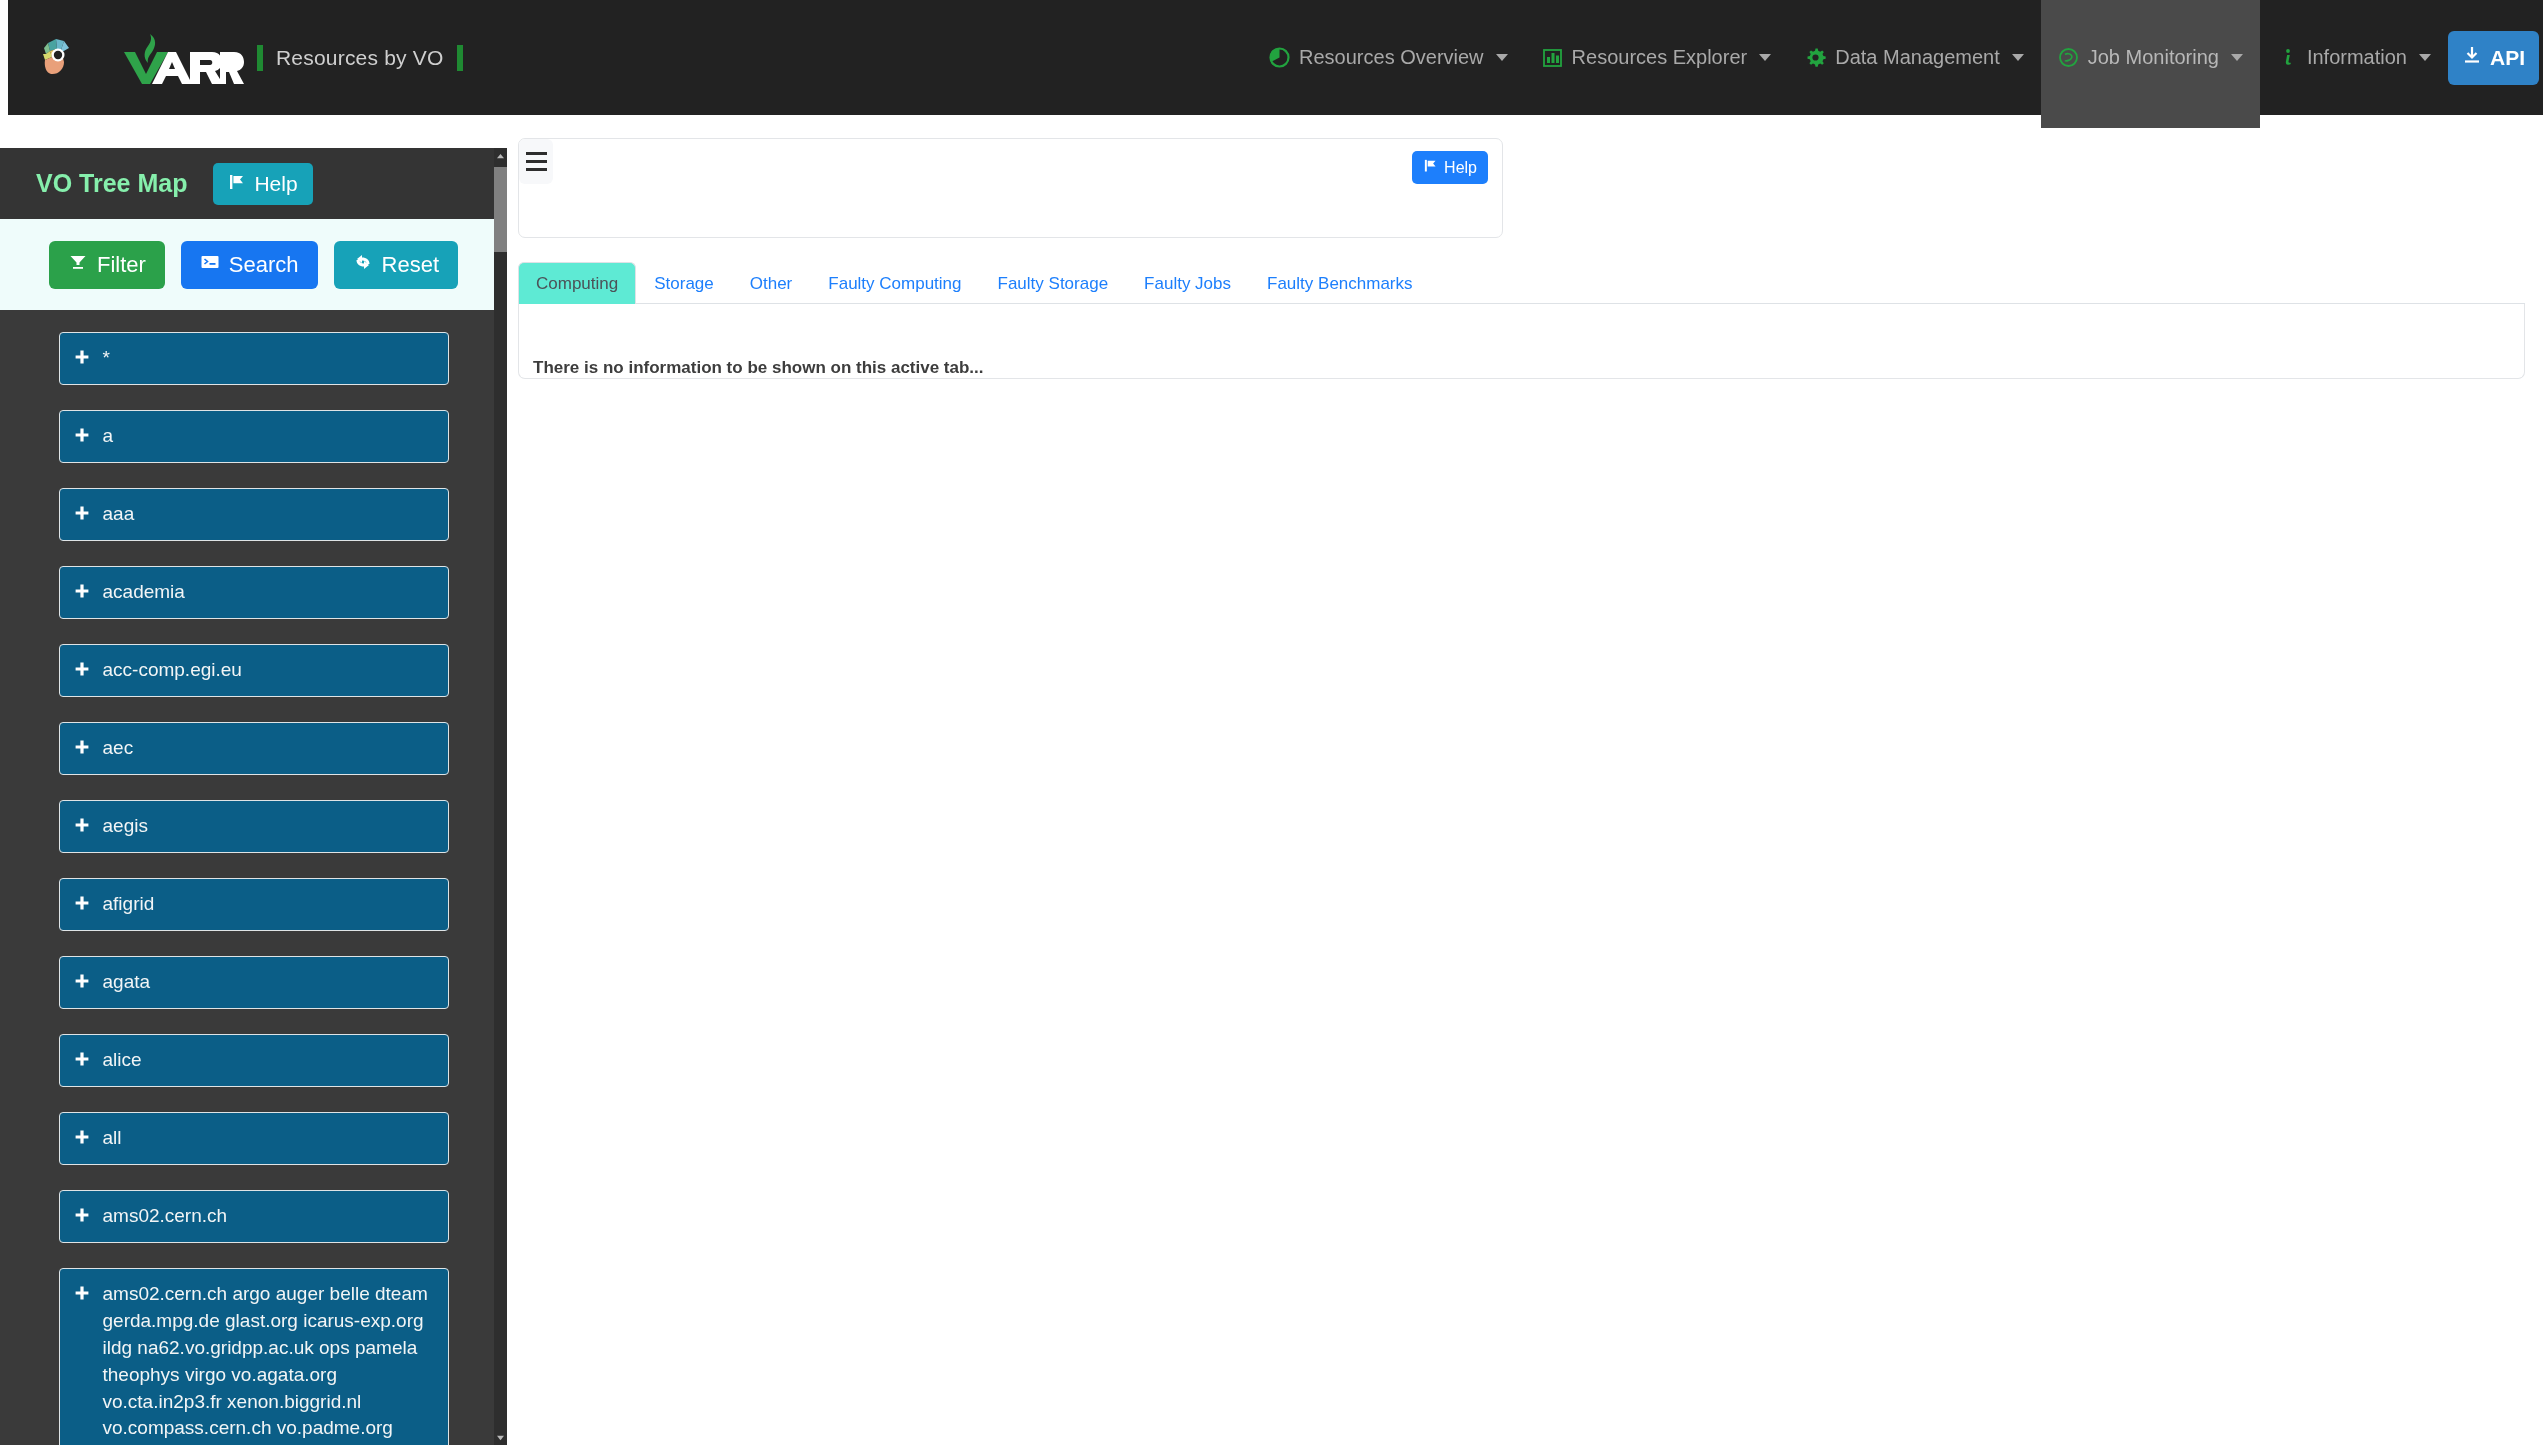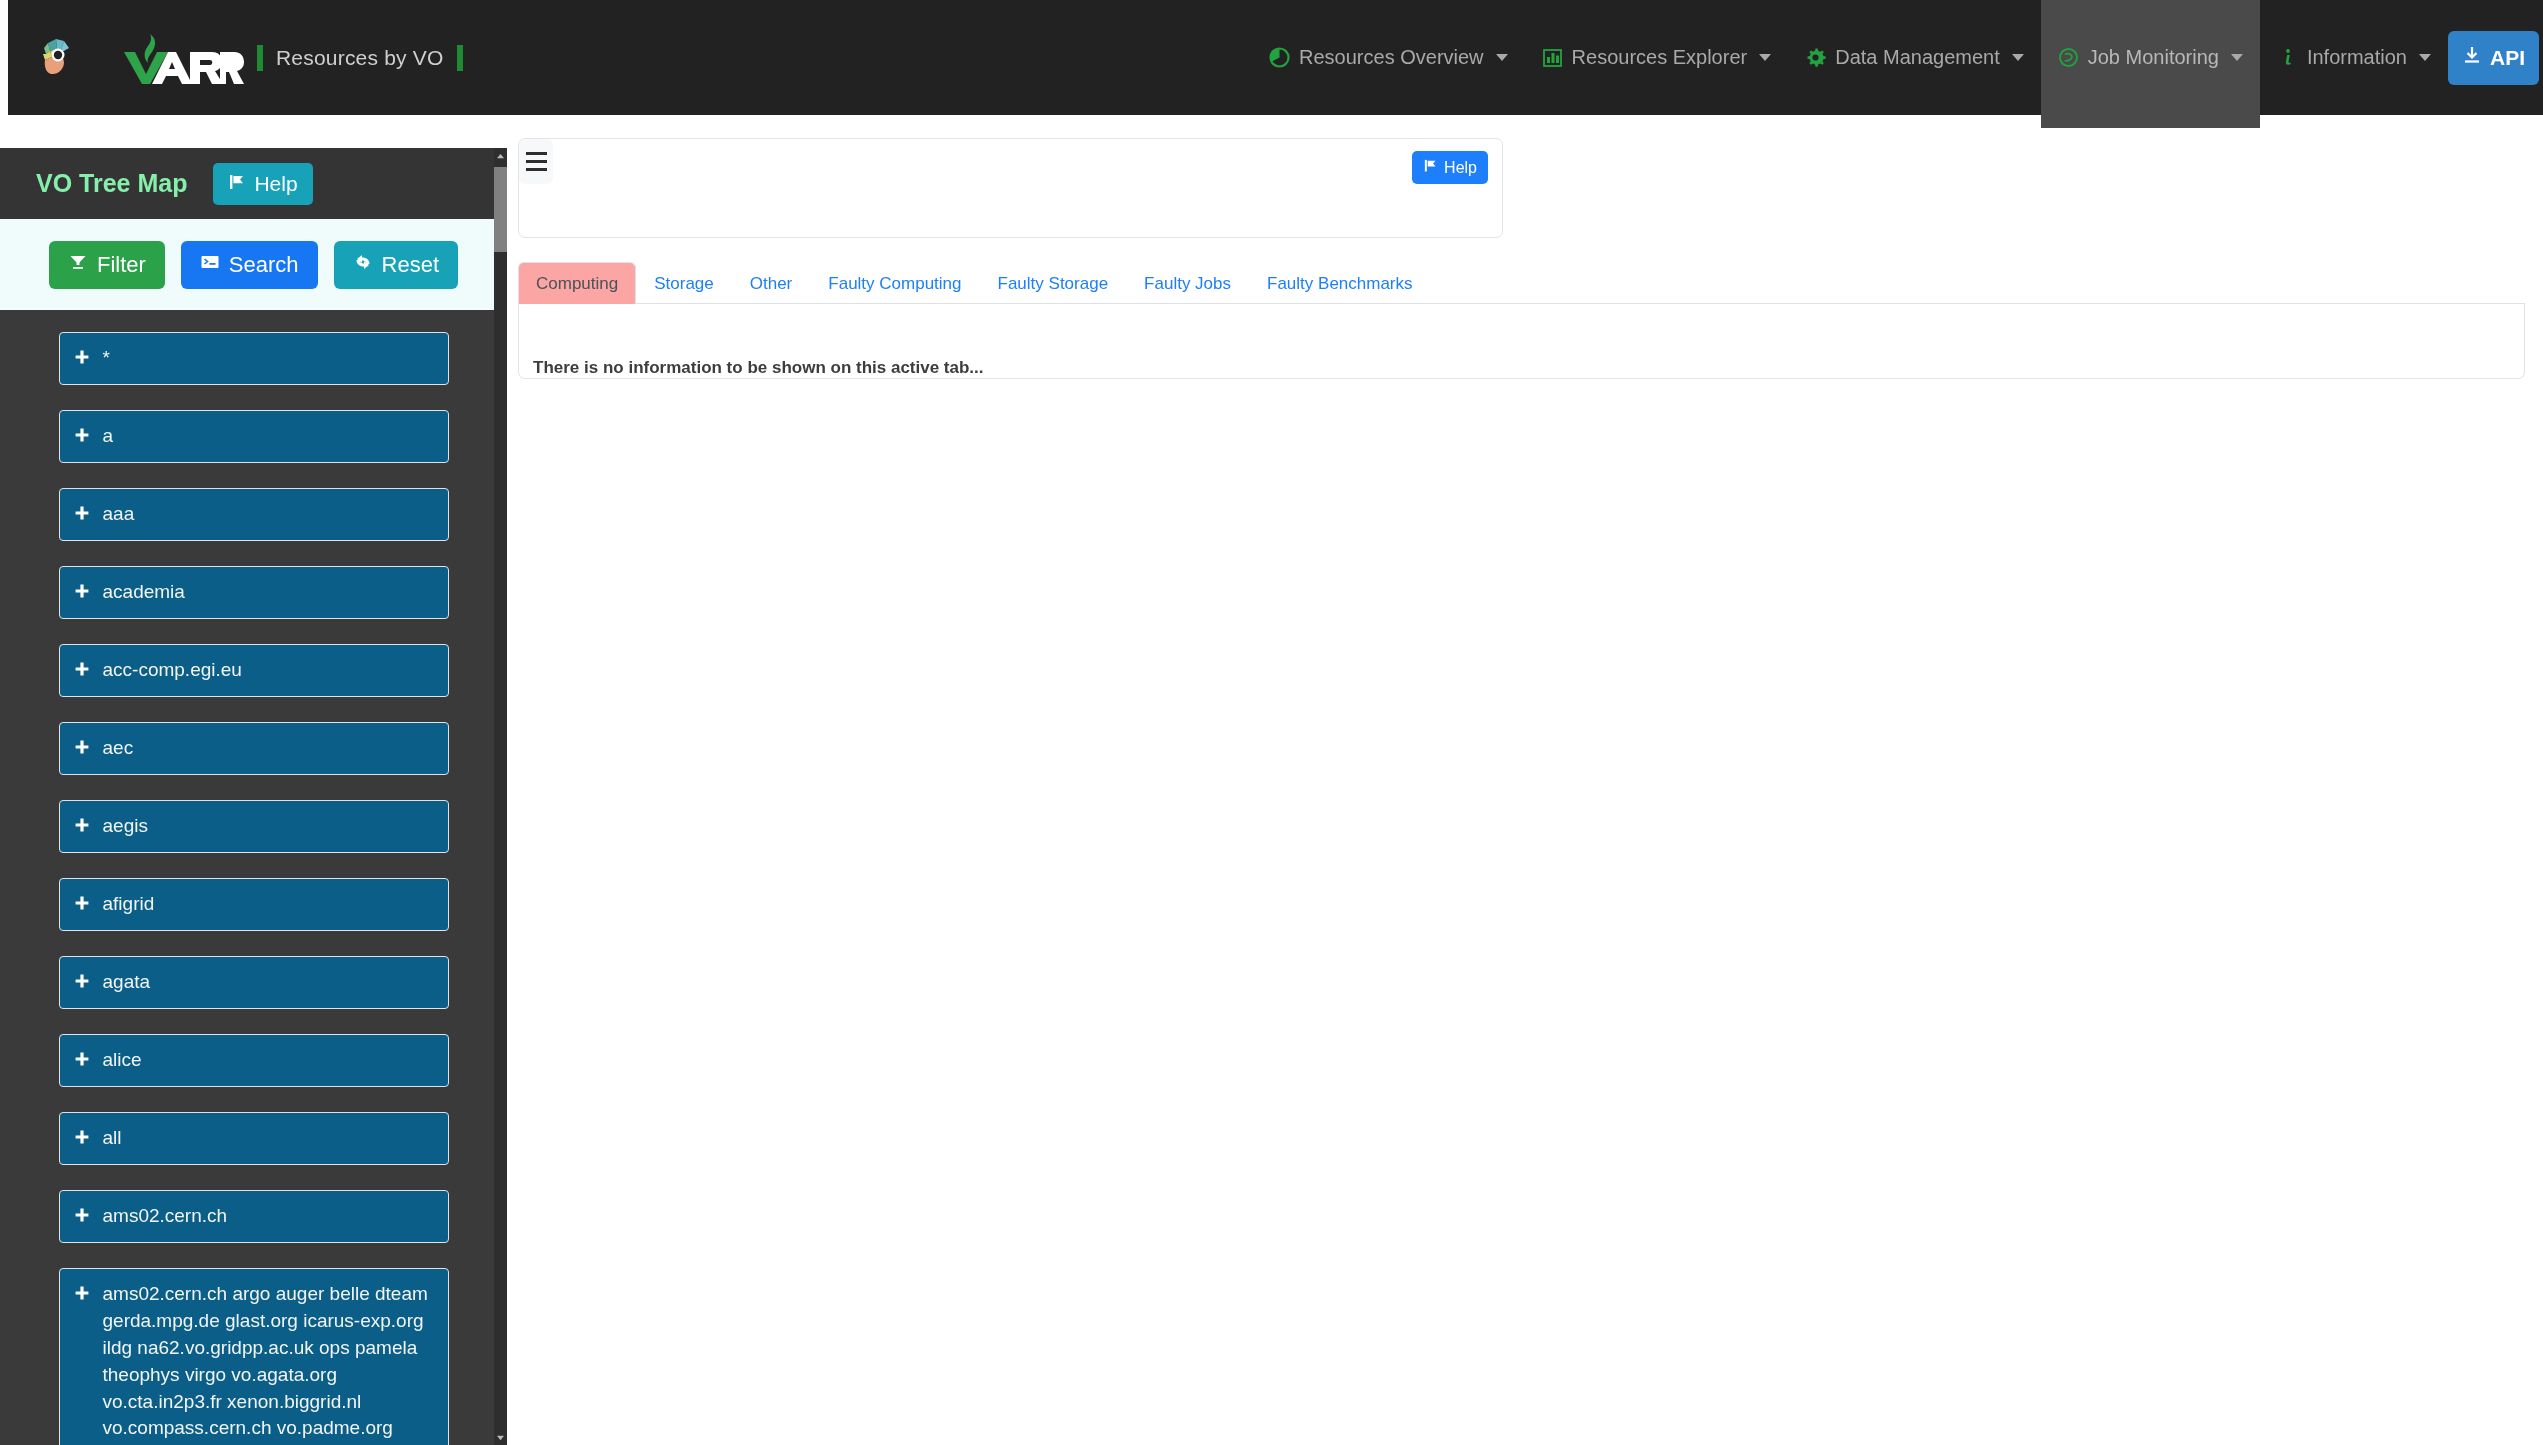--- a/index.html
+++ b/index.html
@@ -137,21 +137,21 @@
   .tabs {
     margin-top: 24px; display: flex; align-items: flex-end;
     border-bottom: 1px solid #dee2e6; width: 2007px;
   }
   .tab {
     font-size: 17px; color: #1d7ffc; padding: 11px 17px 10px 17px;
     cursor: pointer; border: 1px solid transparent; border-bottom: none;
     margin-bottom: -1px; white-space: nowrap;
   }
   .tab.active {
-    color: #4c5258; background: #fca5a5;
+    color: #4c5258; background: #5eead4;
     border-color: #dee2e6 #dee2e6 #fff; border-radius: 6px 6px 0 0;
   }
   .tab-panel {
     width: 2007px; height: 75px; background: #fff;
     border: 1px solid #e3e5e8; border-top: none;
     border-radius: 0 0 7px 7px;
     display: flex; align-items: flex-end; padding-left: 14px; font-weight: bold;
   }
   .tab-panel-text { font-size: 17px; color: #3d3d3d; }
 </style>

